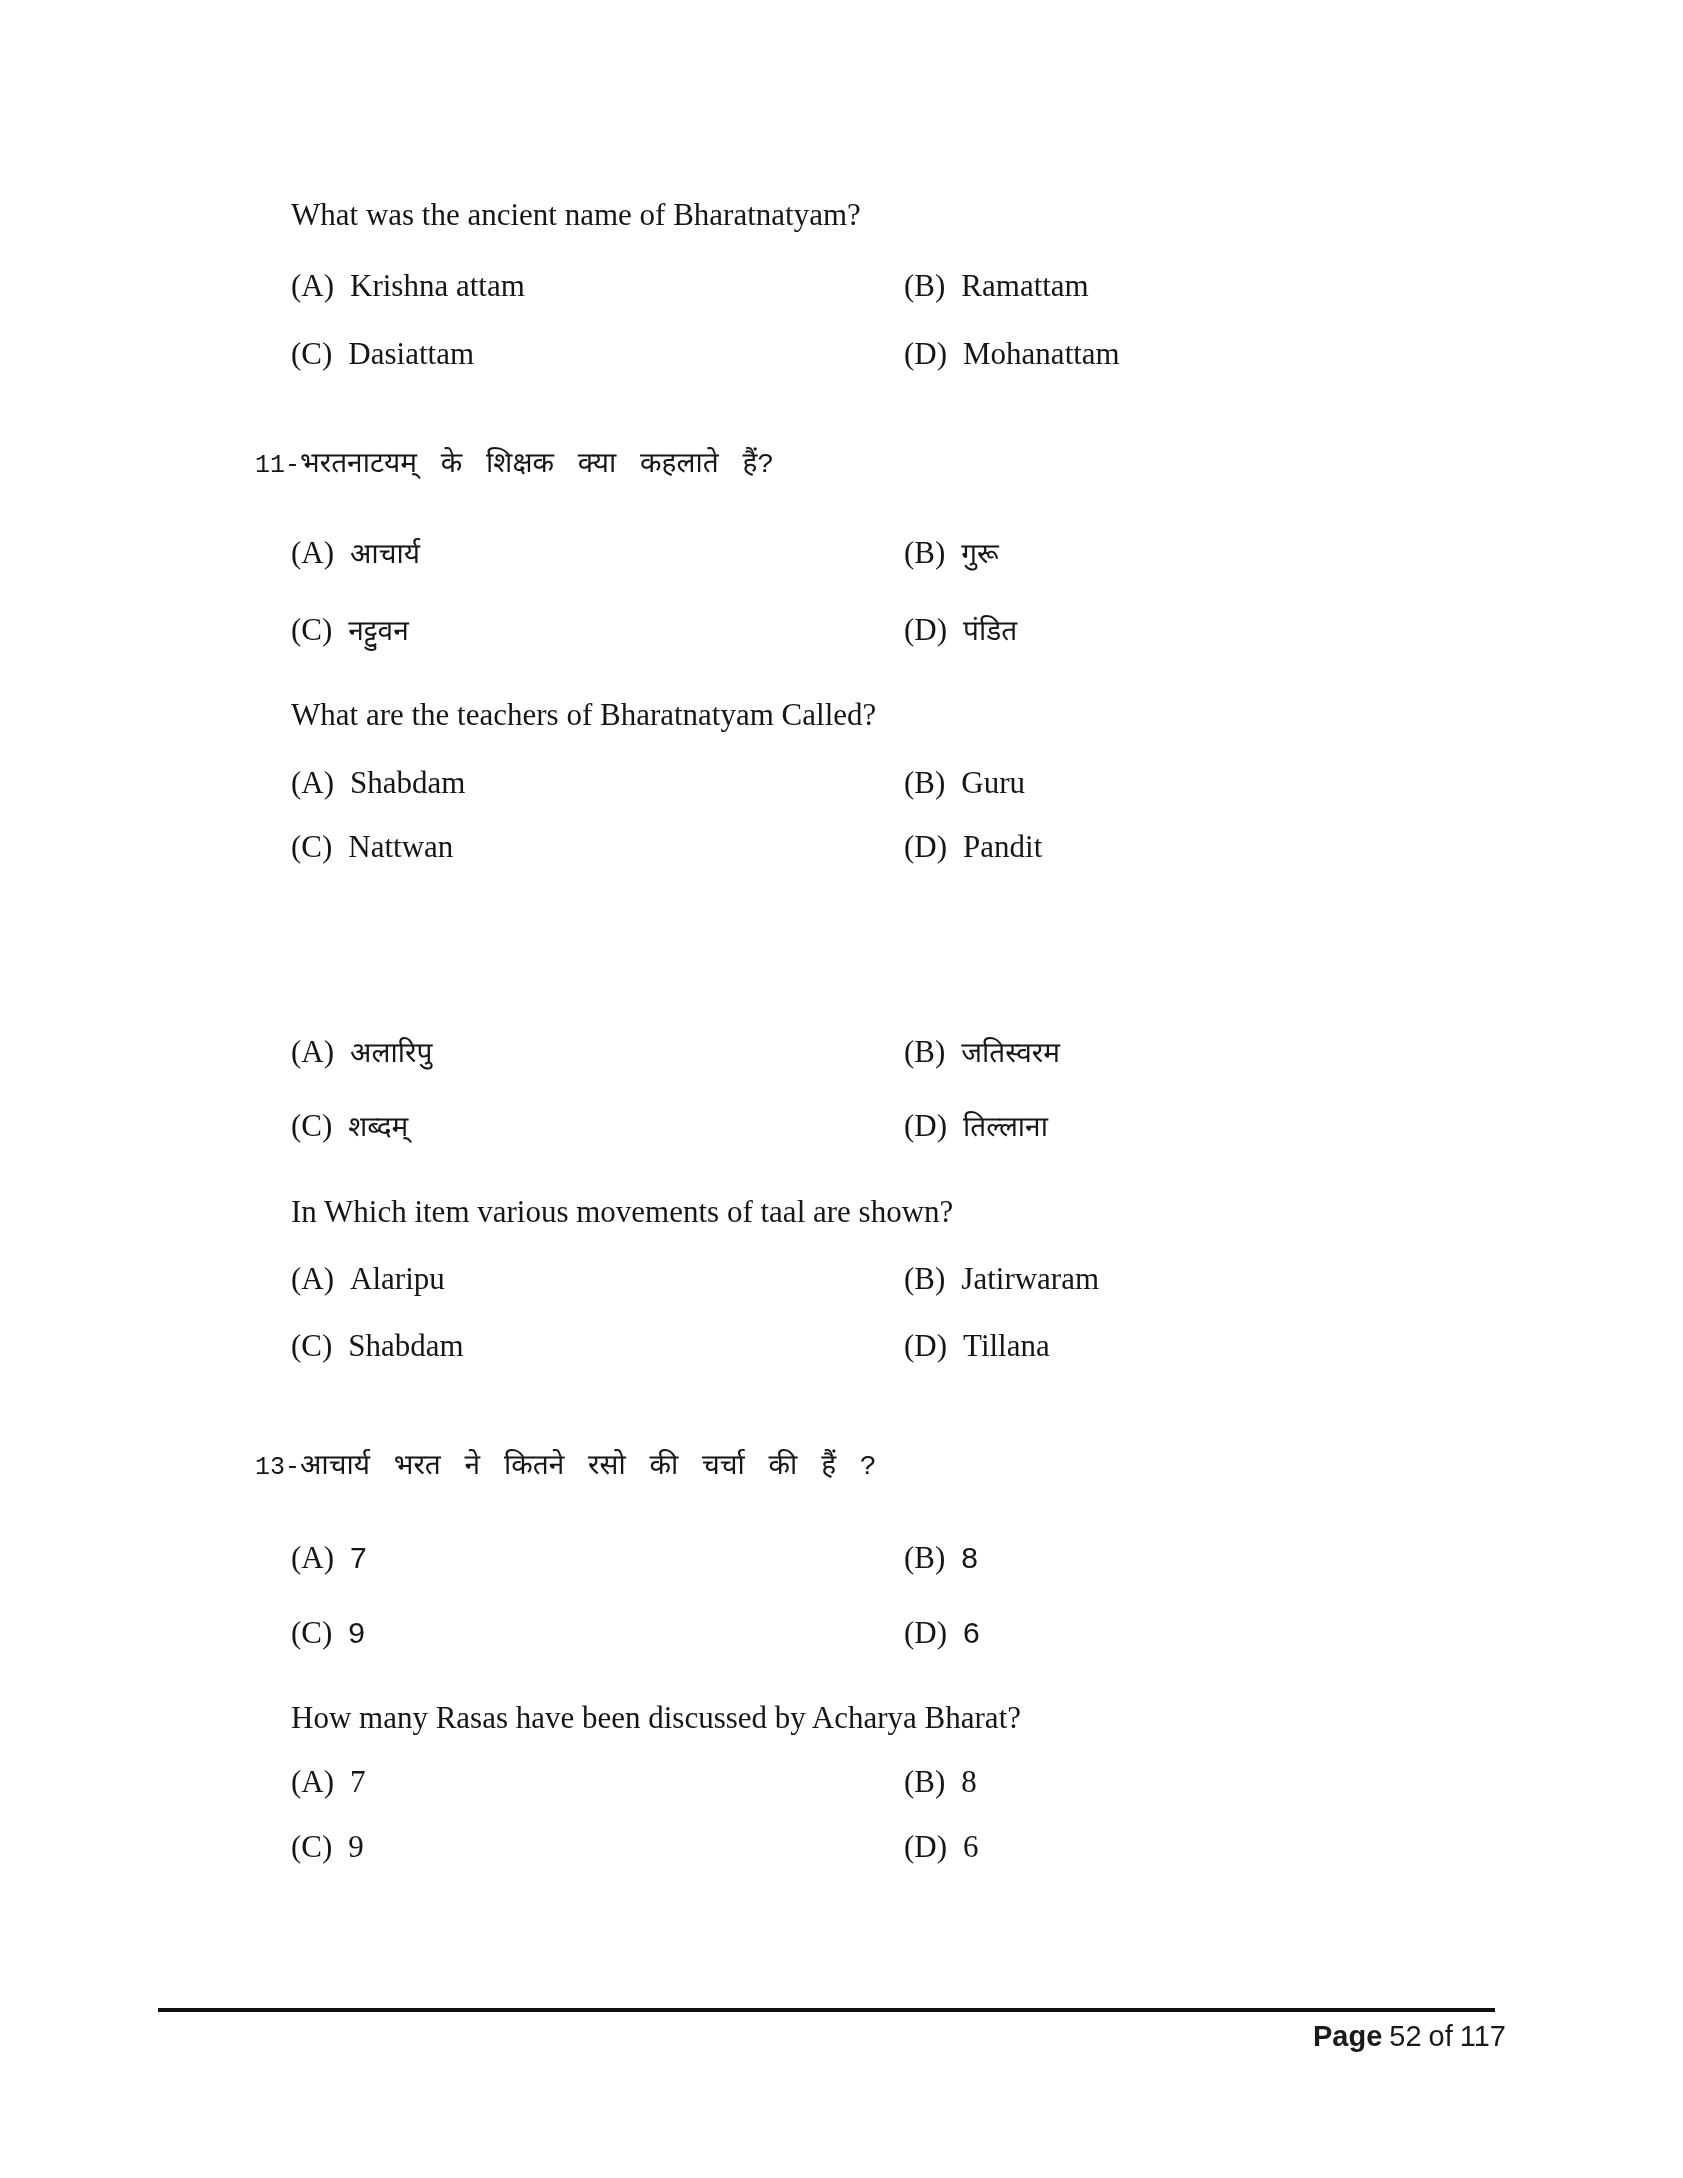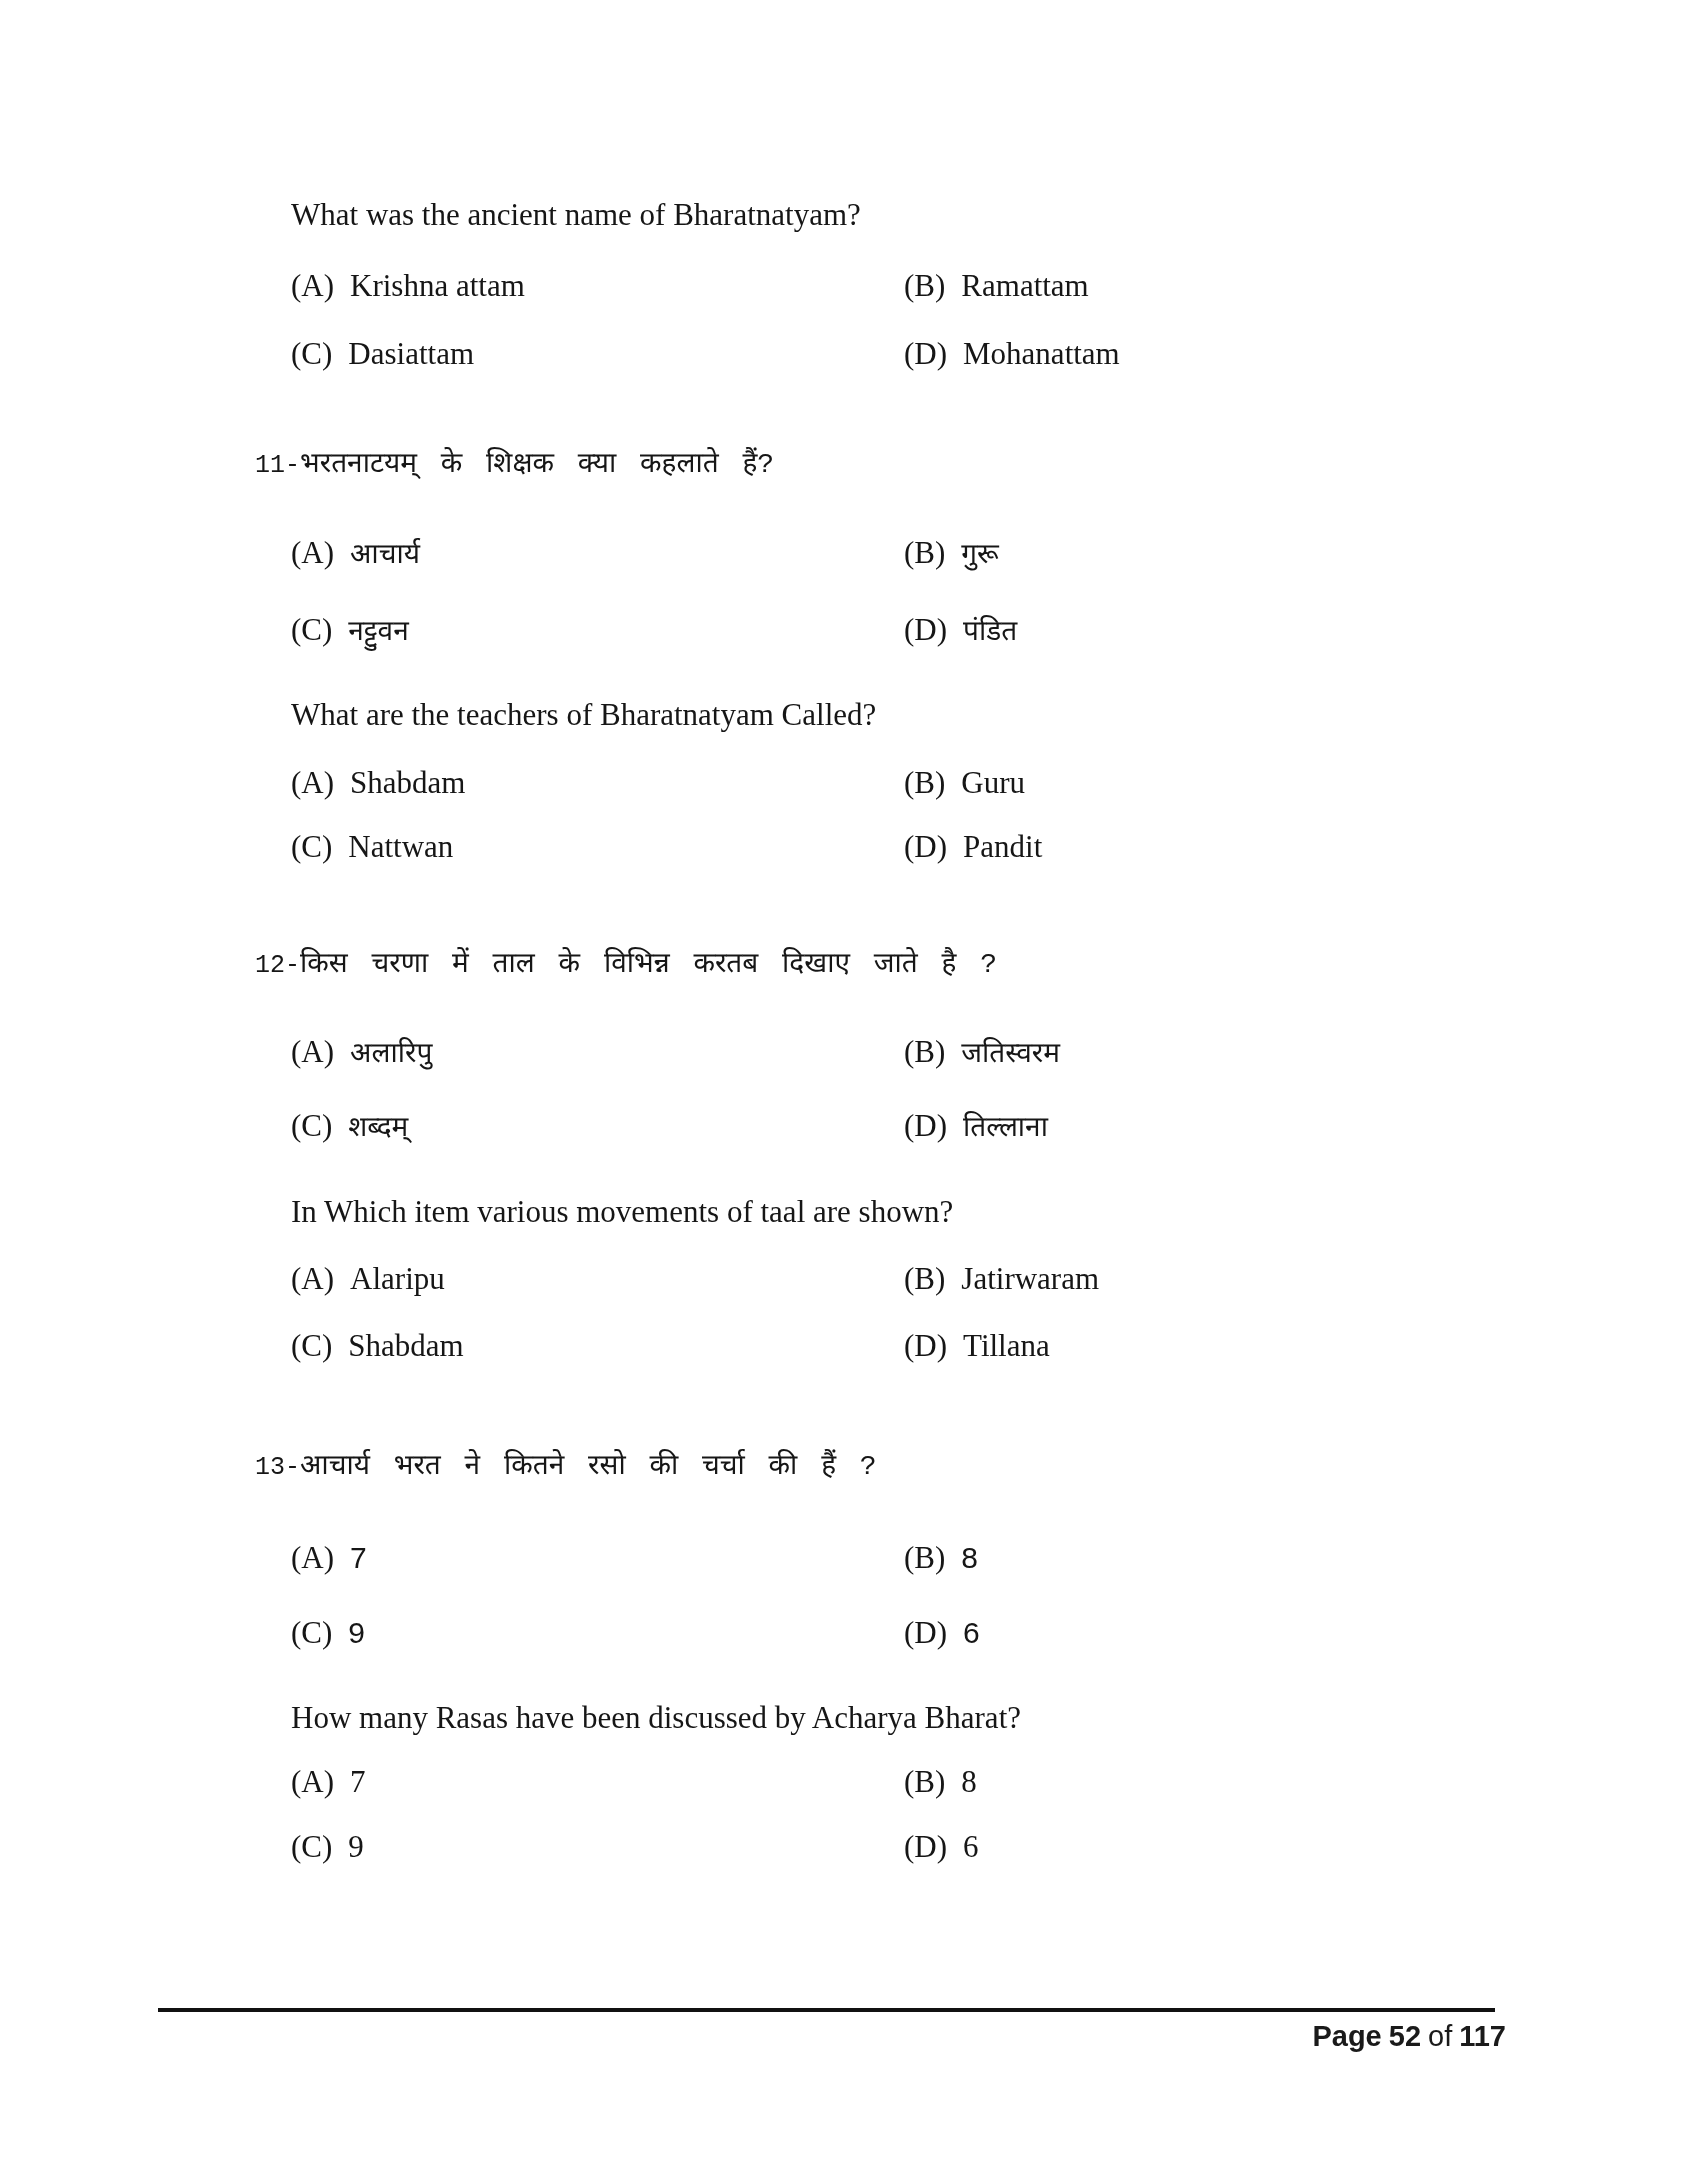--- a/index.html
+++ b/index.html
@@ -62,21 +62,21 @@
   }
   .footer-text {
     position: absolute;
     right: 201px;
     top: 2020px;
     font-family: "Liberation Sans", "DejaVu Sans", sans-serif;
     font-size: 29px;
     color: #1a1a1a;
     white-space: nowrap;
   }
-  .footer-text .bold { font-weight: bold; margin-top: 16px; }
+  .footer-text .bold { font-weight: normal; margin-top: 16px; }
   .footer-text span { margin-left: 7px; }
   .footer-text span:first-child { margin-left: 0; font-weight: bold; }
 </style>
 </head>
 <body>
 
 <div class="page">
 
   <div class="row en q-left" style="top:196px"><span>What was the ancient name of Bharatnatyam?</span></div>
   <div class="row en opt-left" style="top:267px"><span class="opt-label">(A)</span><span>Krishna attam</span></div>
@@ -89,21 +89,20 @@
   <div class="row opt-right" style="top:534px"><span class="opt-label">(B)</span><span class="hi">गुरू</span></div>
   <div class="row opt-left" style="top:611px"><span class="opt-label">(C)</span><span class="hi">नट्टुवन</span></div>
   <div class="row opt-right" style="top:611px"><span class="opt-label">(D)</span><span class="hi">पंडित</span></div>
 
   <div class="row en q-left" style="top:696px"><span>What are the teachers of Bharatnatyam Called?</span></div>
   <div class="row en opt-left" style="top:764px"><span class="opt-label">(A)</span><span>Shabdam</span></div>
   <div class="row en opt-right" style="top:764px"><span class="opt-label">(B)</span><span>Guru</span></div>
   <div class="row en opt-left" style="top:828px"><span class="opt-label">(C)</span><span>Nattwan</span></div>
   <div class="row en opt-right" style="top:828px"><span class="opt-label">(D)</span><span>Pandit</span></div>
 
-  <div class="row q-num-left" style="top:948px"><span class="q-number">12-</span><span class="hi hi-q">किस चरणा में ताल के विभिन्न करतब दिखाए जाते है ?</span></div>
   <div class="row opt-left" style="top:1033px"><span class="opt-label">(A)</span><span class="hi">अलारिपु</span></div>
   <div class="row opt-right" style="top:1033px"><span class="opt-label">(B)</span><span class="hi">जतिस्वरम</span></div>
   <div class="row opt-left" style="top:1107px"><span class="opt-label">(C)</span><span class="hi">शब्दम्</span></div>
   <div class="row opt-right" style="top:1107px"><span class="opt-label">(D)</span><span class="hi">तिल्लाना</span></div>
 
   <div class="row en q-left" style="top:1193px"><span>In Which item various movements of taal are shown?</span></div>
   <div class="row en opt-left" style="top:1260px"><span class="opt-label">(A)</span><span>Alaripu</span></div>
   <div class="row en opt-right" style="top:1260px"><span class="opt-label">(B)</span><span>Jatirwaram</span></div>
   <div class="row en opt-left" style="top:1327px"><span class="opt-label">(C)</span><span>Shabdam</span></div>
   <div class="row en opt-right" style="top:1327px"><span class="opt-label">(D)</span><span>Tillana</span></div>

